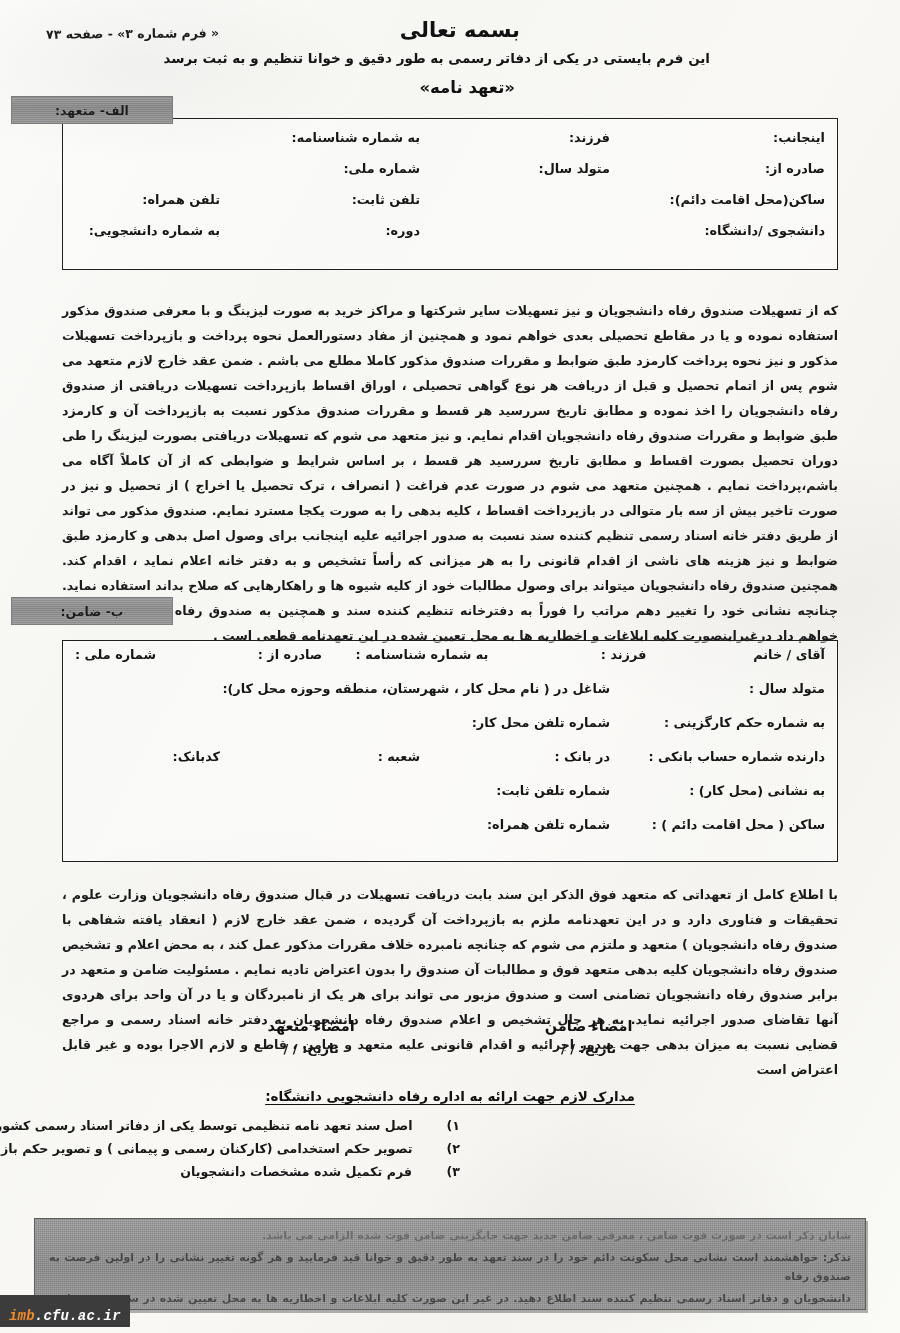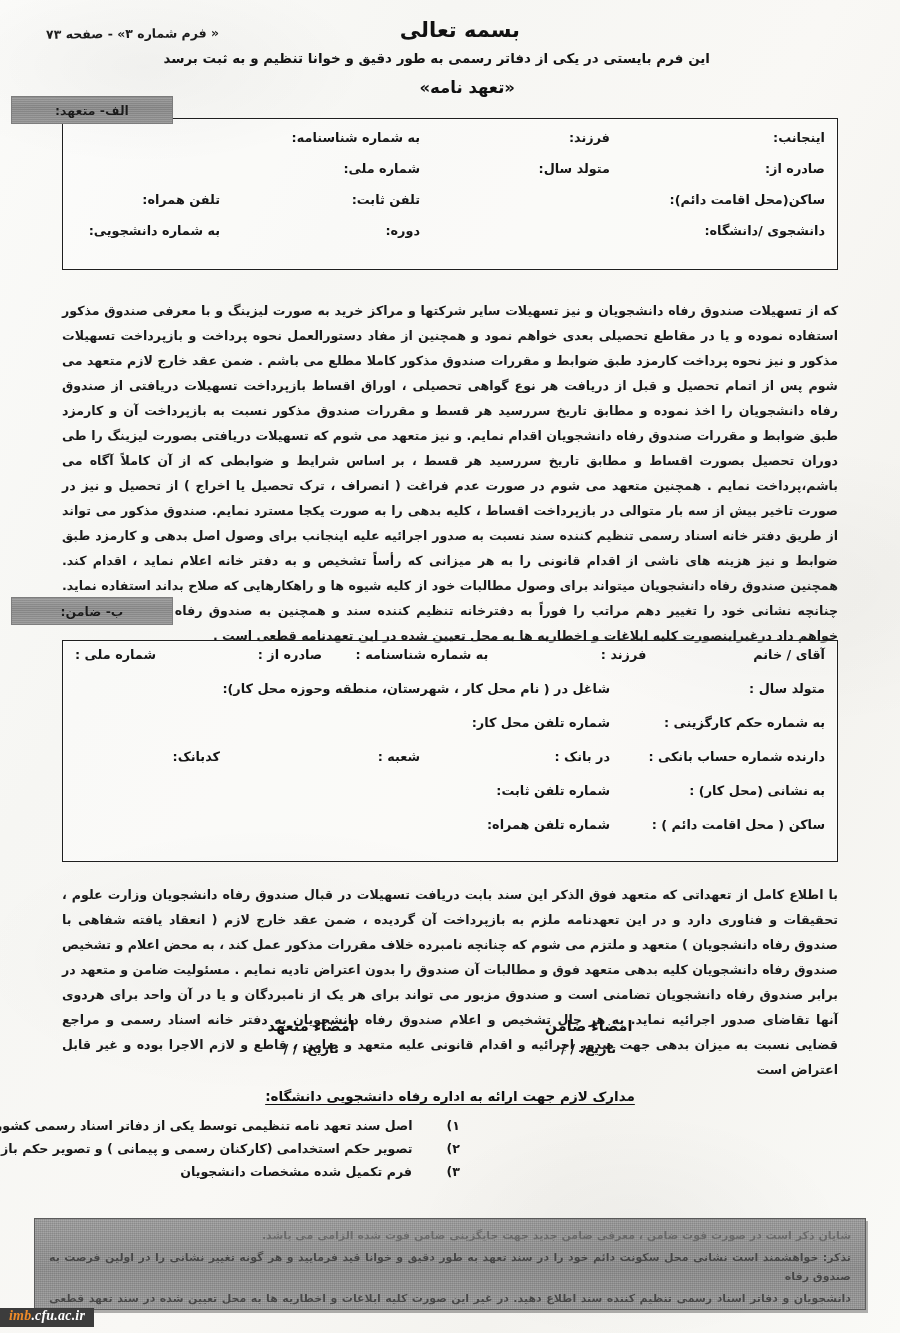--- a/index.html
+++ b/index.html
@@ -232,22 +232,22 @@
     opacity: .72;
     text-shadow: 0 0 1px rgba(255,255,255,.25);
   }
   .notice p.faint { opacity: .40; }
 
   .watermark {
     position: absolute;
     left: 0;
     bottom: 6px;
     background: #3c3c3c;
-    padding: 0 9px 3px 9px;
-    font-family: Liberation Serif, serif;
+    padding: 13px 9px 3px 9px;
+    font-family: Liberation Mono, monospace;
     font-style: italic;
     font-weight: 700;
     font-size: 14px;
     letter-spacing: .2px;
     direction: ltr;
     z-index: 8;
   }
   .wm-a { color: #f08c28; }
   .wm-b { color: #ffffff; }
 </style>

